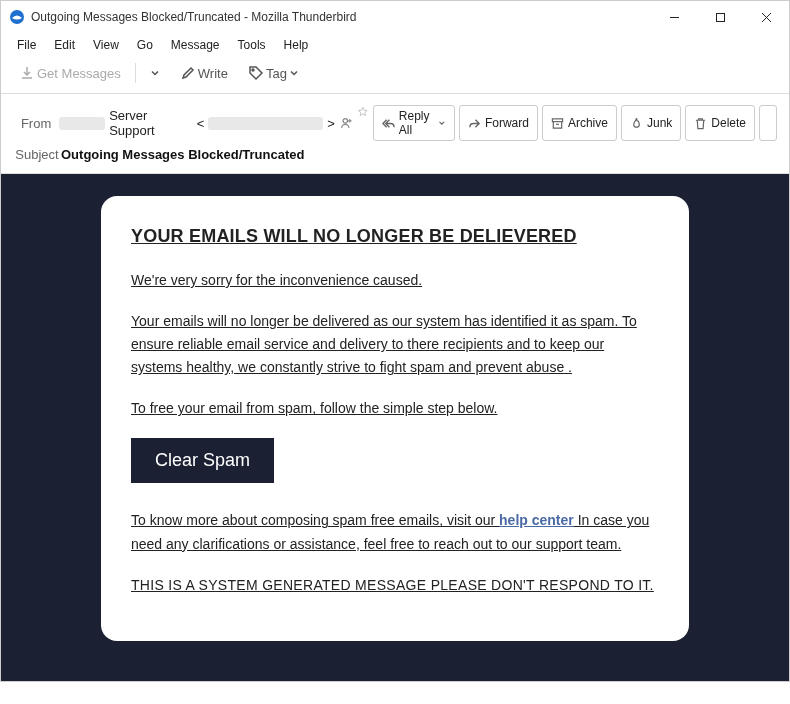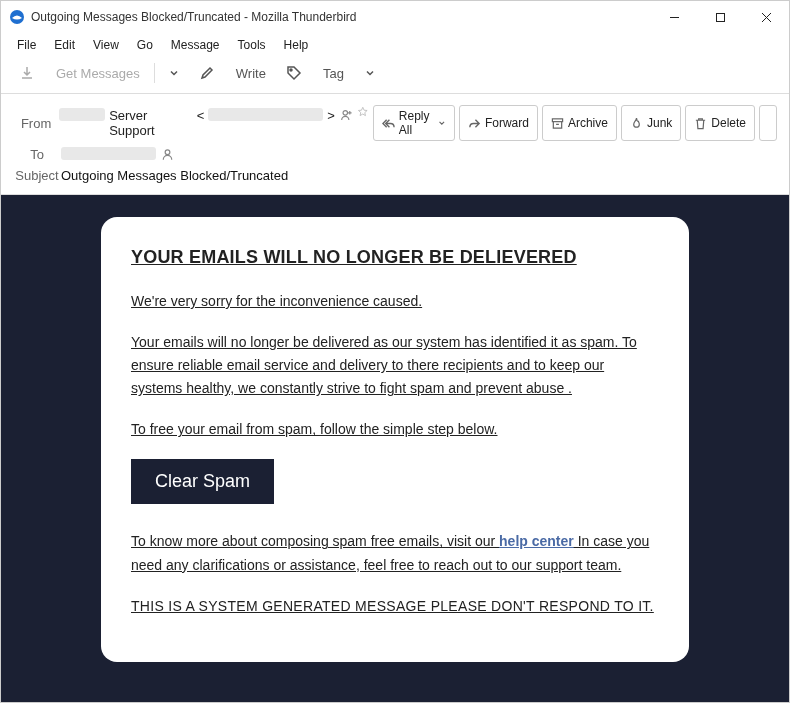--- a/index.html
+++ b/index.html
@@ -11,41 +11,41 @@
   .titlebar .app-icon { width: 16px; height: 16px; margin-right: 6px; }
   .titlebar .title { font-size: 12px; color: #333; flex: 1; }
   .win-controls { display: flex; }
   .win-btn { width: 46px; height: 32px; display: flex; align-items: center; justify-content: center; cursor: pointer; }
   .win-btn svg { stroke: #222; stroke-width: 1; fill: none; }
   
   .menubar { display: flex; padding: 2px 8px; gap: 2px; }
   .menubar span { padding: 3px 8px; font-size: 12px; cursor: pointer; }
   
   .toolbar { display: flex; align-items: center; padding: 4px 10px 8px; gap: 4px; border-bottom: 1px solid #ddd; }
-  .tool-btn { display: flex; align-items: center; padding: 4px 8px; border-radius: 3px; cursor: pointer; color: #555; gap: 21px; font-size: 13px; }
+  .tool-btn { display: flex; align-items: center; padding: 4px 8px; border-radius: 3px; cursor: pointer; color: #555; gap: 2px; font-size: 13px; }
   .tool-btn.disabled { color: #aaa; }
   .tool-btn .ico { width: 16px; height: 16px; display: inline-flex; align-items: center; justify-content: center; }
   .tool-sep { width:1px; height:20px; background:#ddd; margin:0 2px; }
   .chev-down { width: 10px; height: 10px; }
   
   .headers { padding: 8px 12px; border-bottom: 1px solid #ddd; }
   .hdr-row { display: flex; align-items: center; padding: 3px 0; font-size: 13px; }
   .hdr-label { width: 48px; color: #666; text-align: center; }
-  .hdr-value { display: flex; align-items: flex-start; gap: 4px; }
+  .hdr-value { display: flex; align-items: center; gap: 4px; }
   .blur { background: #e8e8e8; color: transparent; border-radius: 3px; display:inline-block; }
   .blur.sm { width: 48px; height: 13px; }
   .blur.md { width: 120px; height: 13px; }
   .actions { margin-left: auto; display: flex; gap: 4px; }
   .pill { display: flex; align-items: center; gap: 4px; border: 1px solid #ccc; border-radius: 3px; padding: 3px 8px; font-size: 12px; cursor: pointer; background: #fff; }
   .pill .ico { width: 13px; height: 13px; color:#666; }
   .pill.more { gap:2px; }
   .star-ico { width:14px; height:14px; color:#bbb; margin-left:4px; cursor:pointer; }
   .contact-ico { width:15px; height:15px; color:#888; }
   
-  .subject-row .subj { font-weight: 400; color: #111; }
+  .subject-row .subj { font-weight: 700; color: #111; }
   
   .body-area { background: #1b2033; padding: 22px 100px 40px; min-height: 480px; }
   .card { background: #fff; border-radius: 16px; padding: 30px 30px 26px; text-decoration: underline; }
   .card h1 { font-size: 18px; font-weight: 700; color: #222; margin-bottom: 22px; letter-spacing: 0.2px; }
   .card p { font-size: 14px; line-height: 1.65; color: #222; margin-bottom: 18px; }
   .card .spaced { }
   .cta { display: inline-block; background: #1b2033; color: #fff; font-size: 18px; padding: 12px 24px; margin-bottom: 26px; cursor: pointer; }
   .footnote { font-size: 11.5px; color: #555; line-height: 1.9; margin-bottom: 8px; }
   .footnote a { color: #4a6aa5; font-weight: 700; font-size: 14px; text-decoration: underline; cursor: pointer; }
   .sysmsg { font-size: 10.5px; color: #4a6aa5; letter-spacing: 0.3px; }
@@ -194,30 +194,20 @@
               </svg>
             </span>
           <span>Delete</span>
         </div>
         <div class="pill more">
           
           
         </div>
       </div>
     </div>
-    <div class="hdr-row">
-      <span class="hdr-label">To</span>
-      <span class="hdr-value">
-        <span class="blur md" style="width:95px"></span>
-        <svg class="contact-ico" viewBox="0 0 16 16">
-            <circle cx="8" cy="5.5" r="2.5" fill="none" stroke="#888" stroke-width="1.3"></circle>
-            <path d="M3.5 13.5c0-2.5 2-4.5 4.5-4.5s4.5 2 4.5 4.5" fill="none" stroke="#888" stroke-width="1.3"></path>
-          </svg>
-      </span>
-    </div>
     <div class="hdr-row subject-row">
       <span class="hdr-label">Subject</span>
       <span class="subj">Outgoing Messages Blocked/Truncated</span>
     </div>
   </div>
 
   <div class="body-area">
     <div class="card">
       <h1>YOUR EMAILS WILL NO LONGER BE DELIEVERED</h1>
       <p>We're very sorry for the inconvenience caused.</p>

